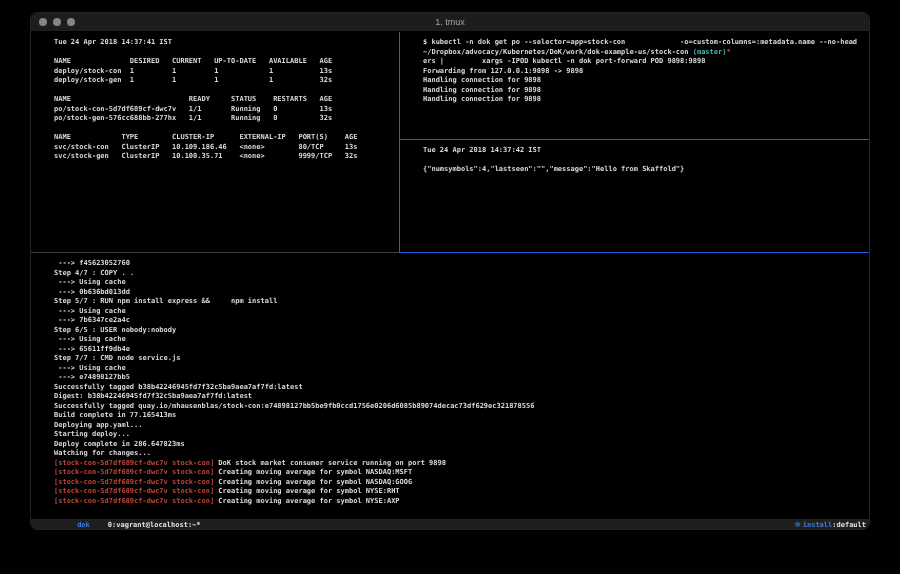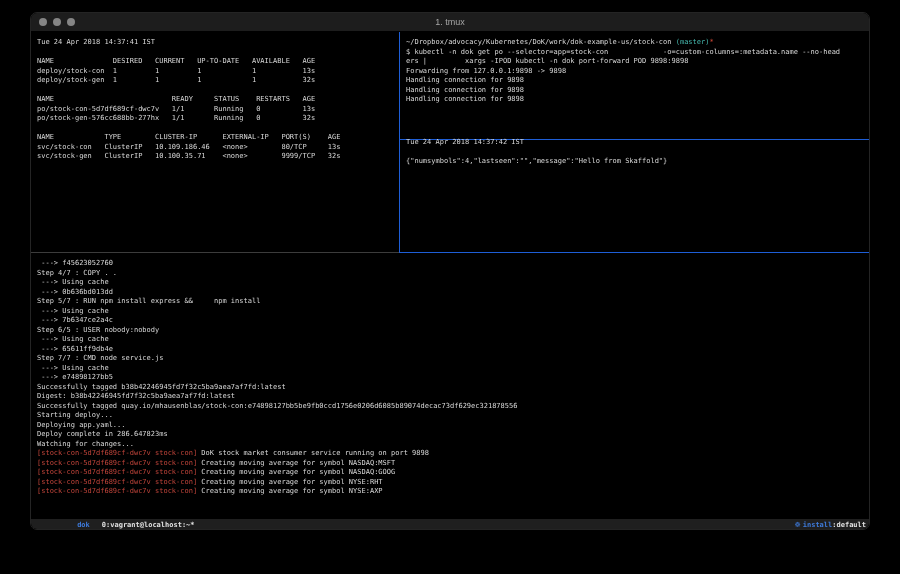--- a/index.html
+++ b/index.html
@@ -7,36 +7,36 @@
         font-family:"DejaVu Sans Mono",monospace;}
   .window{position:absolute;left:30px;top:12px;width:840px;height:518px;
           background:#010101;border:1px solid #242424;border-radius:7px;overflow:hidden;
           box-sizing:border-box;}
   .titlebar{position:relative;height:18px;background:#1d1d1d;border-bottom:1px solid #000;}
   .lights{position:absolute;left:8px;top:5px;display:flex;gap:6px;}
   .light{width:8px;height:8px;border-radius:50%;background:#858585;display:inline-block;}
   .title{position:absolute;left:0;right:0;top:0;height:18px;line-height:18px;text-align:center;
          color:#a6a6a6;font-size:9px;font-family:"Liberation Sans",sans-serif;}
   .term{position:relative;width:838px;height:499px;background:#000;}
-  .pane{position:absolute;overflow:hidden;color:#d9d9d9;font-size:7px;font-weight:normal;}
+  .pane{position:absolute;overflow:hidden;color:#d9d9d9;font-size:7px;font-weight:bold;margin-left:17px;}
   .tline{white-space:pre;height:9.5px;line-height:9.5px;}
   .pane-tl{left:0;top:0;width:368px;height:220px;padding:6px 0 0 6px;}
   .pane-tr{left:369px;top:0;width:468px;height:107px;padding:6px 0 0 6px;}
-  .pane-mr{left:369px;top:100px;width:468px;height:112px;padding:6px 0 0 6px;}
+  .pane-mr{left:369px;top:108px;width:468px;height:112px;padding:6px 0 0 6px;}
   .pane-bt{left:0;top:221px;width:838px;height:265px;padding:6px 0 0 6px;}
   .vdiv{position:absolute;left:368px;top:0;width:1px;height:220px;background:#1e5ed6;}
   .hdiv-right{position:absolute;left:369px;top:107px;width:469px;height:1px;background:#1e5ed6;}
   .hdiv-main-l{position:absolute;left:0;top:220px;width:368px;height:1px;background:#3c3c3c;}
   .hdiv-main-r{position:absolute;left:368px;top:220px;width:470px;height:1px;background:#1e5ed6;}
   .statusbar{position:absolute;left:0;top:487px;width:838px;height:12px;background:#1f1f1f;
              display:flex;justify-content:space-between;align-items:center;
              font-size:7px;font-weight:bold;color:#e2e2e2;}
   .status-left{padding-left:4px;white-space:pre;}
   .status-right{padding-right:3px;white-space:pre;}
-  .status-win{margin-left:12px;}
+  .status-win{margin-left:18px;}
   .c-blue{color:#3e7bdc;text-align:center;}
   .c-teal{color:#45b8ae;}
   .c-red{color:#d14836;}
   .c-logred{color:#c0443a;}
   .kicon{font-family:"DejaVu Sans",sans-serif;margin-right:2px;font-size:7px;}
 </style>
 </head>
 <body>
 
 <div class="page">
@@ -65,22 +65,22 @@
           <div class="tline">po/stock-gen-576cc688bb-277hx   1/1       Running   0          32s</div>
           <div class="tline"></div>
           <div class="tline">NAME            TYPE        CLUSTER-IP      EXTERNAL-IP   PORT(S)    AGE</div>
           <div class="tline">svc/stock-con   ClusterIP   10.109.186.46   &lt;none&gt;        80/TCP     13s</div>
           <div class="tline">svc/stock-gen   ClusterIP   10.100.35.71    &lt;none&gt;        9999/TCP   32s</div>
         </div>
 
       <div class="vdiv"></div>
 
       <div class="pane pane-tr">
+          <div class="tline">$ kubectl -n dok get po --selector=app=stock-con             -o=custom-columns=:metadata.name --no-head</div>
           <div class="tline"><span>~/Dropbox/advocacy/Kubernetes/DoK/work/dok-example-us/stock-con </span><span class="c-teal">(master)</span><span class="c-red">*</span></div>
-          <div class="tline">$ kubectl -n dok get po --selector=app=stock-con             -o=custom-columns=:metadata.name --no-head</div>
           <div class="tline">ers |         xargs -IPOD kubectl -n dok port-forward POD 9898:9898</div>
           <div class="tline">Forwarding from 127.0.0.1:9898 -&gt; 9898</div>
           <div class="tline">Handling connection for 9898</div>
           <div class="tline">Handling connection for 9898</div>
           <div class="tline">Handling connection for 9898</div>
         </div>
 
       <div class="hdiv-right"></div>
 
       <div class="pane pane-mr">
@@ -102,22 +102,23 @@
           <div class="tline"> ---&gt; 7b6347ce2a4c</div>
           <div class="tline">Step 6/5 : USER nobody:nobody</div>
           <div class="tline"> ---&gt; Using cache</div>
           <div class="tline"> ---&gt; 65611ff9db4e</div>
           <div class="tline">Step 7/7 : CMD node service.js</div>
           <div class="tline"> ---&gt; Using cache</div>
           <div class="tline"> ---&gt; e74898127bb5</div>
           <div class="tline">Successfully tagged b38b42246945fd7f32c5ba9aea7af7fd:latest</div>
           <div class="tline">Digest: b38b42246945fd7f32c5ba9aea7af7fd:latest</div>
           <div class="tline">Successfully tagged quay.io/mhausenblas/stock-con:e74898127bb5be9fb0ccd1756e0206d6085b89074decac73df629ec321878556</div>
+          <div class="tline">Build complete in 77.165413ms</div>
+          <div class="tline">Deploying app.yaml...</div>
           <div class="tline">Starting deploy...</div>
-          <div class="tline">Deploying app.yaml...</div>
           <div class="tline">Deploy complete in 286.647823ms</div>
           <div class="tline">Watching for changes...</div>
           <div class="tline"><span class="c-logred">[stock-con-5d7df689cf-dwc7v stock-con]</span><span> DoK stock market consumer service running on port 9898</span></div>
           <div class="tline"><span class="c-logred">[stock-con-5d7df689cf-dwc7v stock-con]</span><span> Creating moving average for symbol NASDAQ:MSFT</span></div>
           <div class="tline"><span class="c-logred">[stock-con-5d7df689cf-dwc7v stock-con]</span><span> Creating moving average for symbol NASDAQ:GOOG</span></div>
           <div class="tline"><span class="c-logred">[stock-con-5d7df689cf-dwc7v stock-con]</span><span> Creating moving average for symbol NYSE:RHT</span></div>
           <div class="tline"><span class="c-logred">[stock-con-5d7df689cf-dwc7v stock-con]</span><span> Creating moving average for symbol NYSE:AXP</span></div>
         </div>
 
       <div class="statusbar">

